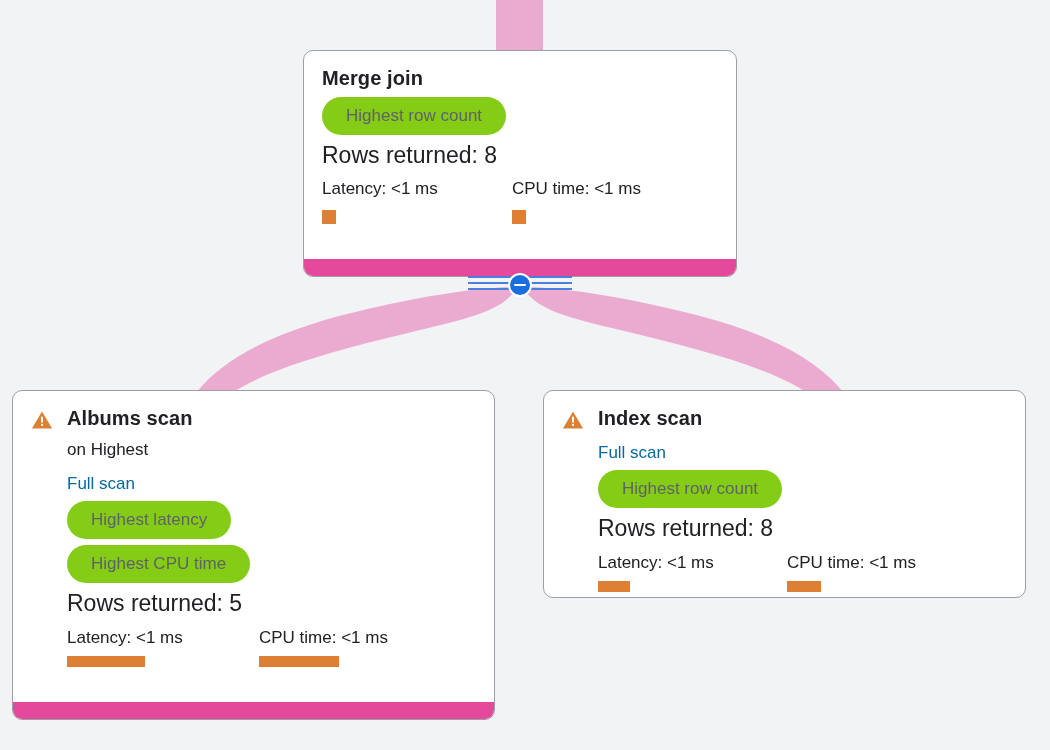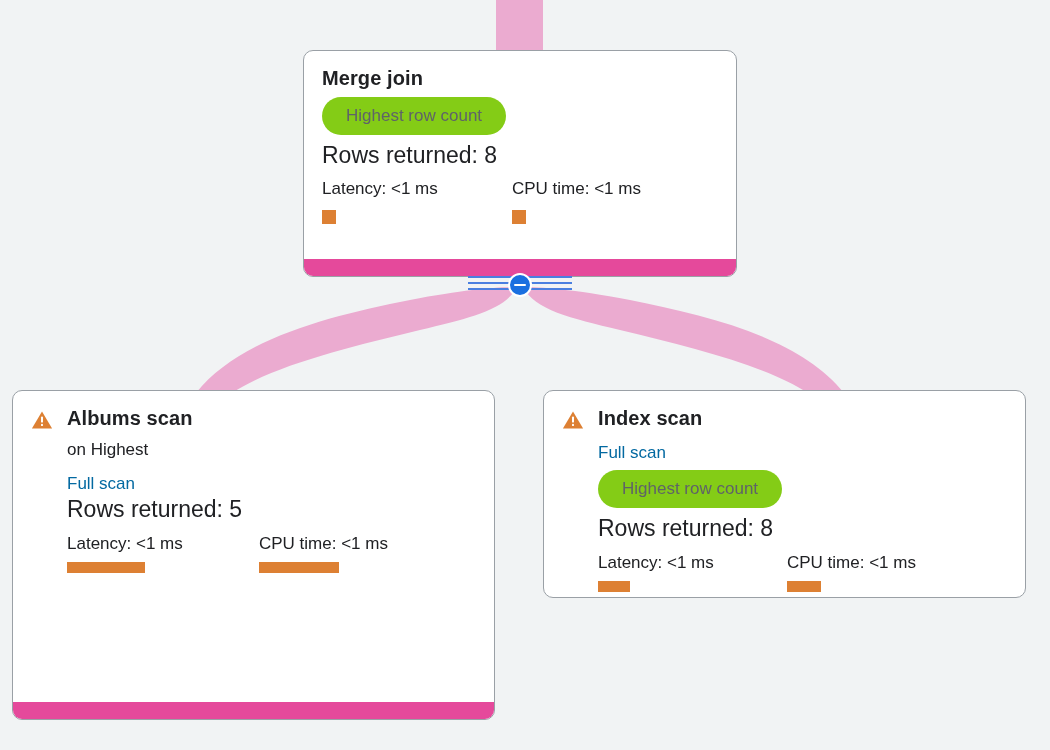--- a/index.html
+++ b/index.html
@@ -283,20 +283,24 @@
       <div class="card-header">
         <svg class="warn-icon" viewBox="0 0 24 24" xmlns="http://www.w3.org/2000/svg">
           <path d="M12 2.6 L23 21.4 L1 21.4 Z" fill="#dd8033"></path>
           <rect x="10.9" y="8.2" width="2.2" height="6.6" rx="1" fill="#ffffff"></rect>
           <rect x="10.9" y="16.2" width="2.2" height="2.4" rx="1" fill="#ffffff"></rect>
         </svg>
         <div class="header-texts">
           <div class="node-title">Albums scan</div>
           <div class="node-subtitle">on Highest</div>
           <div class="node-scantype">Full scan</div>
+          <div class="chips">
+            <span class="chip">Highest latency</span><br>
+            <span class="chip">Highest CPU time</span>
+          </div>
           <div class="rows-returned">Rows returned: 5</div>
           <div class="metrics">
             <div class="metric metric-ts-latency">
               <div class="metric-label">Latency: &lt;1 ms</div>
               <div class="metric-bar"></div>
             </div>
             <div class="metric metric-ts-cpu">
               <div class="metric-label">CPU time: &lt;1 ms</div>
               <div class="metric-bar"></div>
             </div>

